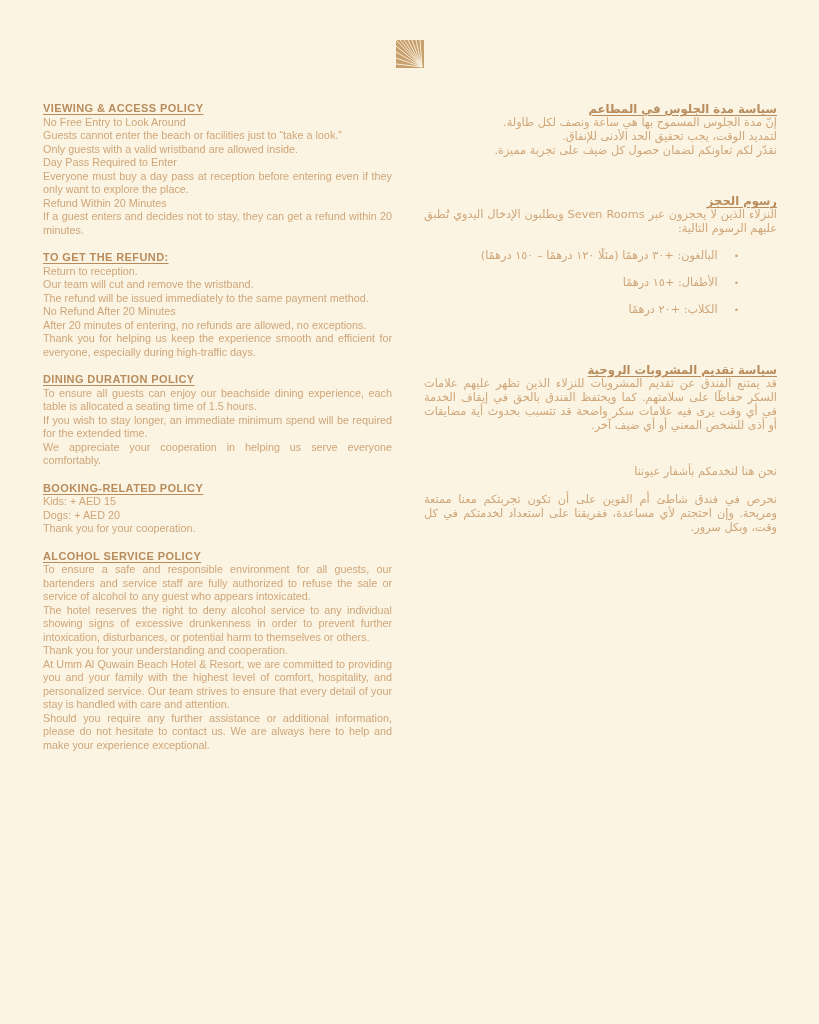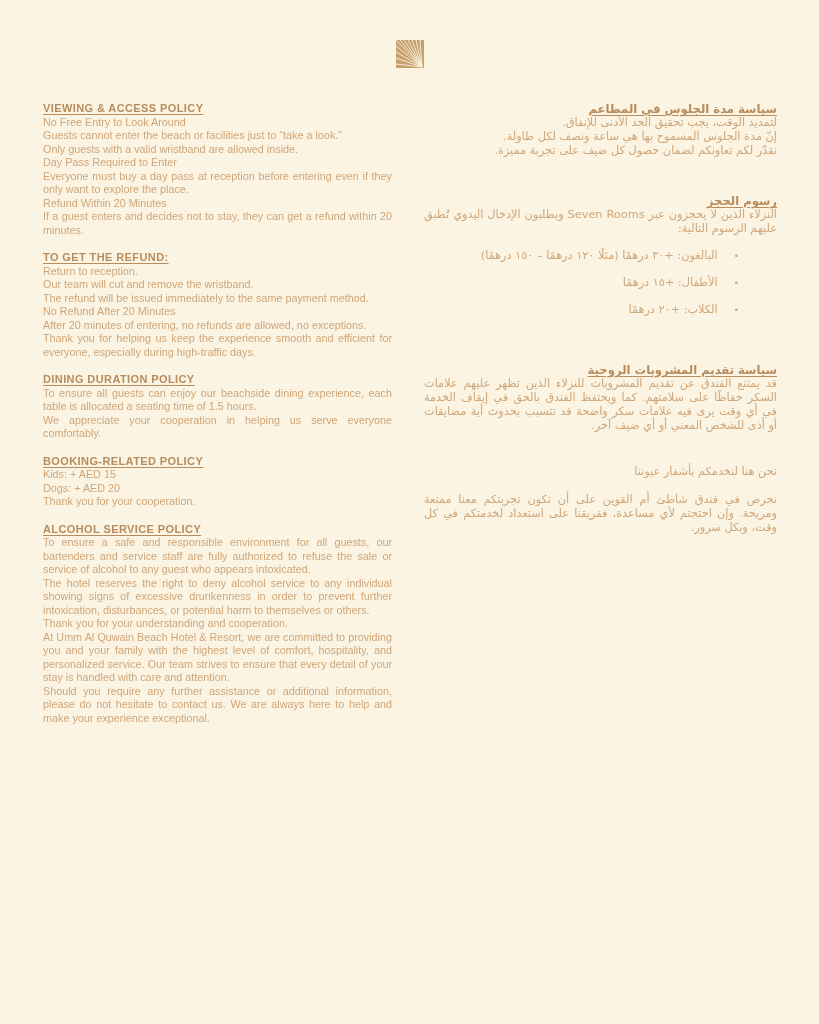--- a/index.html
+++ b/index.html
@@ -120,20 +120,21 @@
         <p>Our team will cut and remove the wristband.</p>
         <p>The refund will be issued immediately to the same payment method.</p>
         <p>No Refund After 20 Minutes</p>
         <p>After 20 minutes of entering, no refunds are allowed, no exceptions.</p>
         <p>Thank you for helping us keep the experience smooth and efficient for everyone, especially during high-traffic days.</p>
       </section>
 
       <section>
         <h2>DINING DURATION POLICY</h2>
         <p>To ensure all guests can enjoy our beachside dining experience, each table is allocated a seating time of 1.5 hours.</p>
+        <p>If you wish to stay longer, an immediate minimum spend will be required for the extended time.</p>
         <p>We appreciate your cooperation in helping us serve everyone comfortably.</p>
       </section>
 
       <section>
         <h2>BOOKING-RELATED POLICY</h2>
         <p>Kids: + AED 15</p>
         <p>Dogs: + AED 20</p>
         <p>Thank you for your cooperation.</p>
       </section>
 
@@ -145,22 +146,22 @@
         <p>At Umm Al Quwain Beach Hotel &amp; Resort, we are committed to providing you and your family with the highest level of comfort, hospitality, and personalized service. Our team strives to ensure that every detail of your stay is handled with care and attention.</p>
         <p>Should you require any further assistance or additional information, please do not hesitate to contact us. We are always here to help and make your experience exceptional.</p>
       </section>
 
     </div>
 
     <div class="col-ar" dir="rtl" lang="ar">
 
       <section class="ar-s0">
         <h2>سياسة مدة الجلوس في المطاعم</h2>
+        <p>إنّ مدة الجلوس المسموح بها هي ساعة ونصف لكل طاولة.</p>
         <p>لتمديد الوقت، يجب تحقيق الحد الأدنى للإنفاق.</p>
-        <p>إنّ مدة الجلوس المسموح بها هي ساعة ونصف لكل طاولة.</p>
         <p>نقدّر لكم تعاونكم لضمان حصول كل ضيف على تجربة مميزة.</p>
       </section>
 
       <section class="ar-s1">
         <h2>رسوم الحجز</h2>
         <p>النزلاء الذين لا يحجزون عبر Seven Rooms ويطلبون الإدخال اليدوي تُطبق عليهم الرسوم التالية:</p>
         <div class="ar-bullets">
           <div class="ar-bullet">
             <span class="dot">•</span>
             <span class="txt">البالغون: +٣٠ درهمًا (مثلًا ١٢٠ درهمًا – ١٥٠ درهمًا)</span>

